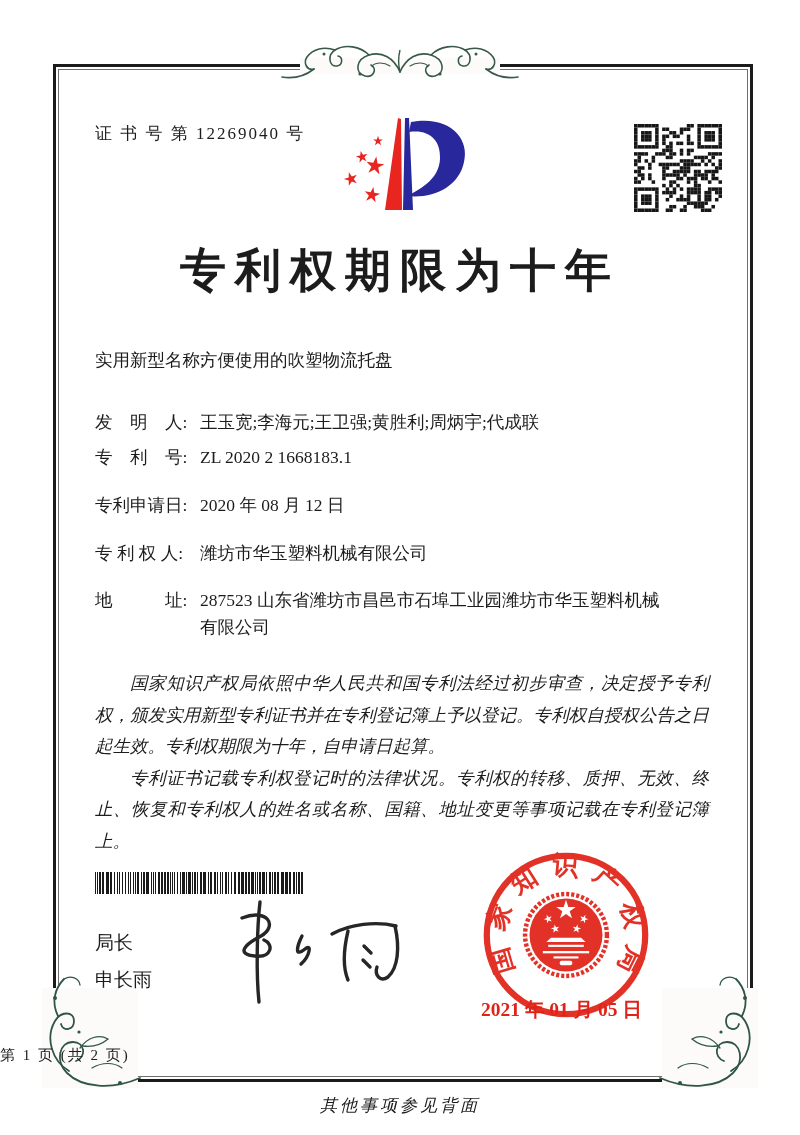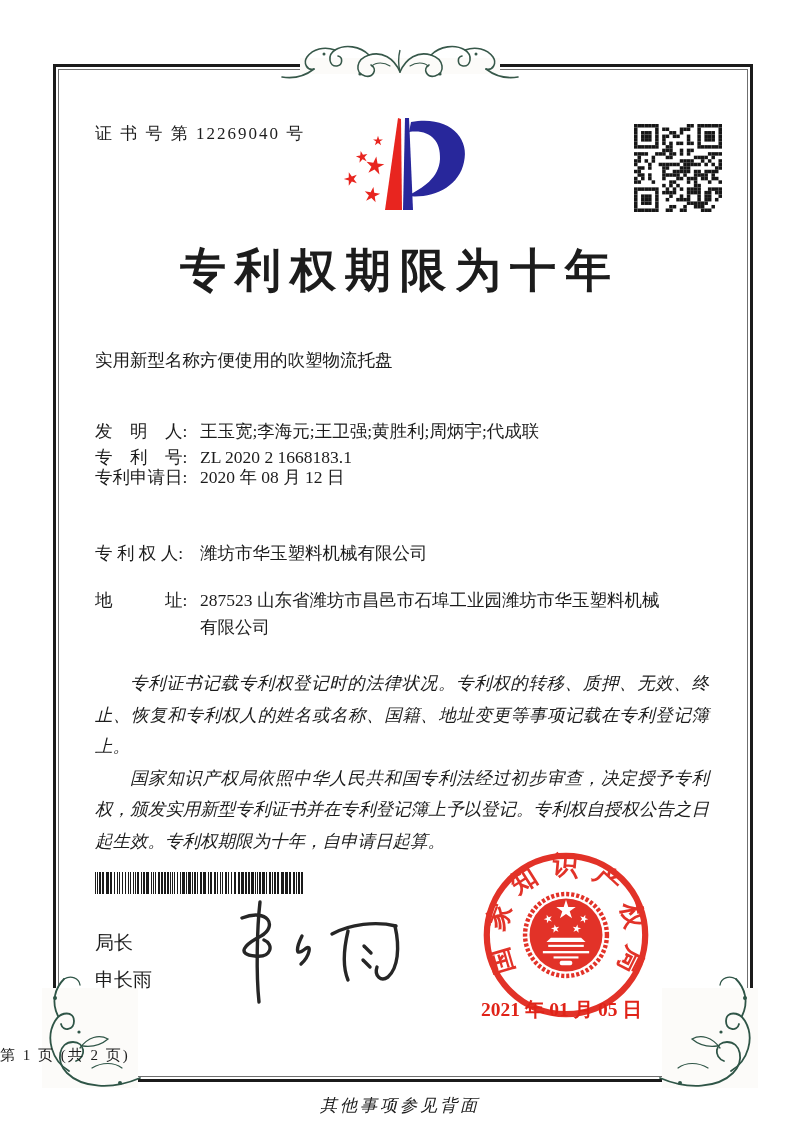--- a/index.html
+++ b/index.html
@@ -424,39 +424,39 @@
         <rect x="66.5" y="84.0" width="3.5" height="3.5"></rect>
         <rect x="70.0" y="84.0" width="3.5" height="3.5"></rect>
         <rect x="73.5" y="84.0" width="3.5" height="3.5"></rect>
       </svg>
 
     <div class="title">专利权期限为十年</div>
 
     <div class="row" style="top:347px">
       <span class="lbl">实用新型名称:</span><span class="val">方便使用的吹塑物流托盘</span>
     </div>
-    <div class="row" style="top:418px">
+    <div class="row" style="top:409px">
       <span class="lbl">发　明　人:</span><span class="val">王玉宽;李海元;王卫强;黄胜利;周炳宇;代成联</span>
     </div>
     <div class="row" style="top:444px">
       <span class="lbl">专　利　号:</span><span class="val">ZL 2020 2 1668183.1</span>
     </div>
-    <div class="row" style="top:464px">
+    <div class="row" style="top:492px">
       <span class="lbl">专利申请日:</span><span class="val">2020 年 08 月 12 日</span>
     </div>
     <div class="row" style="top:540px">
       <span class="lbl">专 利 权 人:</span><span class="val">潍坊市华玉塑料机械有限公司</span>
     </div>
     <div class="row" style="top:587px">
       <span class="lbl">地　　　址:</span><span class="val">287523  山东省潍坊市昌邑市石埠工业园潍坊市华玉塑料机械有限公司</span>
     </div>
 
     <div class="paras">
+      <p>国家知识产权局依照中华人民共和国专利法经过初步审查，决定授予专利权，颁发实用新型专利证书并在专利登记簿上予以登记。专利权自授权公告之日起生效。专利权期限为十年，自申请日起算。</p>
       <p>专利证书记载专利权登记时的法律状况。专利权的转移、质押、无效、终止、恢复和专利权人的姓名或名称、国籍、地址变更等事项记载在专利登记簿上。</p>
-      <p>国家知识产权局依照中华人民共和国专利法经过初步审查，决定授予专利权，颁发实用新型专利证书并在专利登记簿上予以登记。专利权自授权公告之日起生效。专利权期限为十年，自申请日起算。</p>
     </div>
 
     <svg class="barcode" id="barcode" width="212" height="22" fill="#1a1a1a">
         <rect x="0" y="0" width="1" height="22"></rect>
         <rect x="2" y="0" width="1" height="22"></rect>
         <rect x="4" y="0" width="2" height="22"></rect>
         <rect x="7" y="0" width="2" height="22"></rect>
         <rect x="11" y="0" width="3" height="22"></rect>
         <rect x="15" y="0" width="2" height="22"></rect>
         <rect x="19" y="0" width="1" height="22"></rect>

